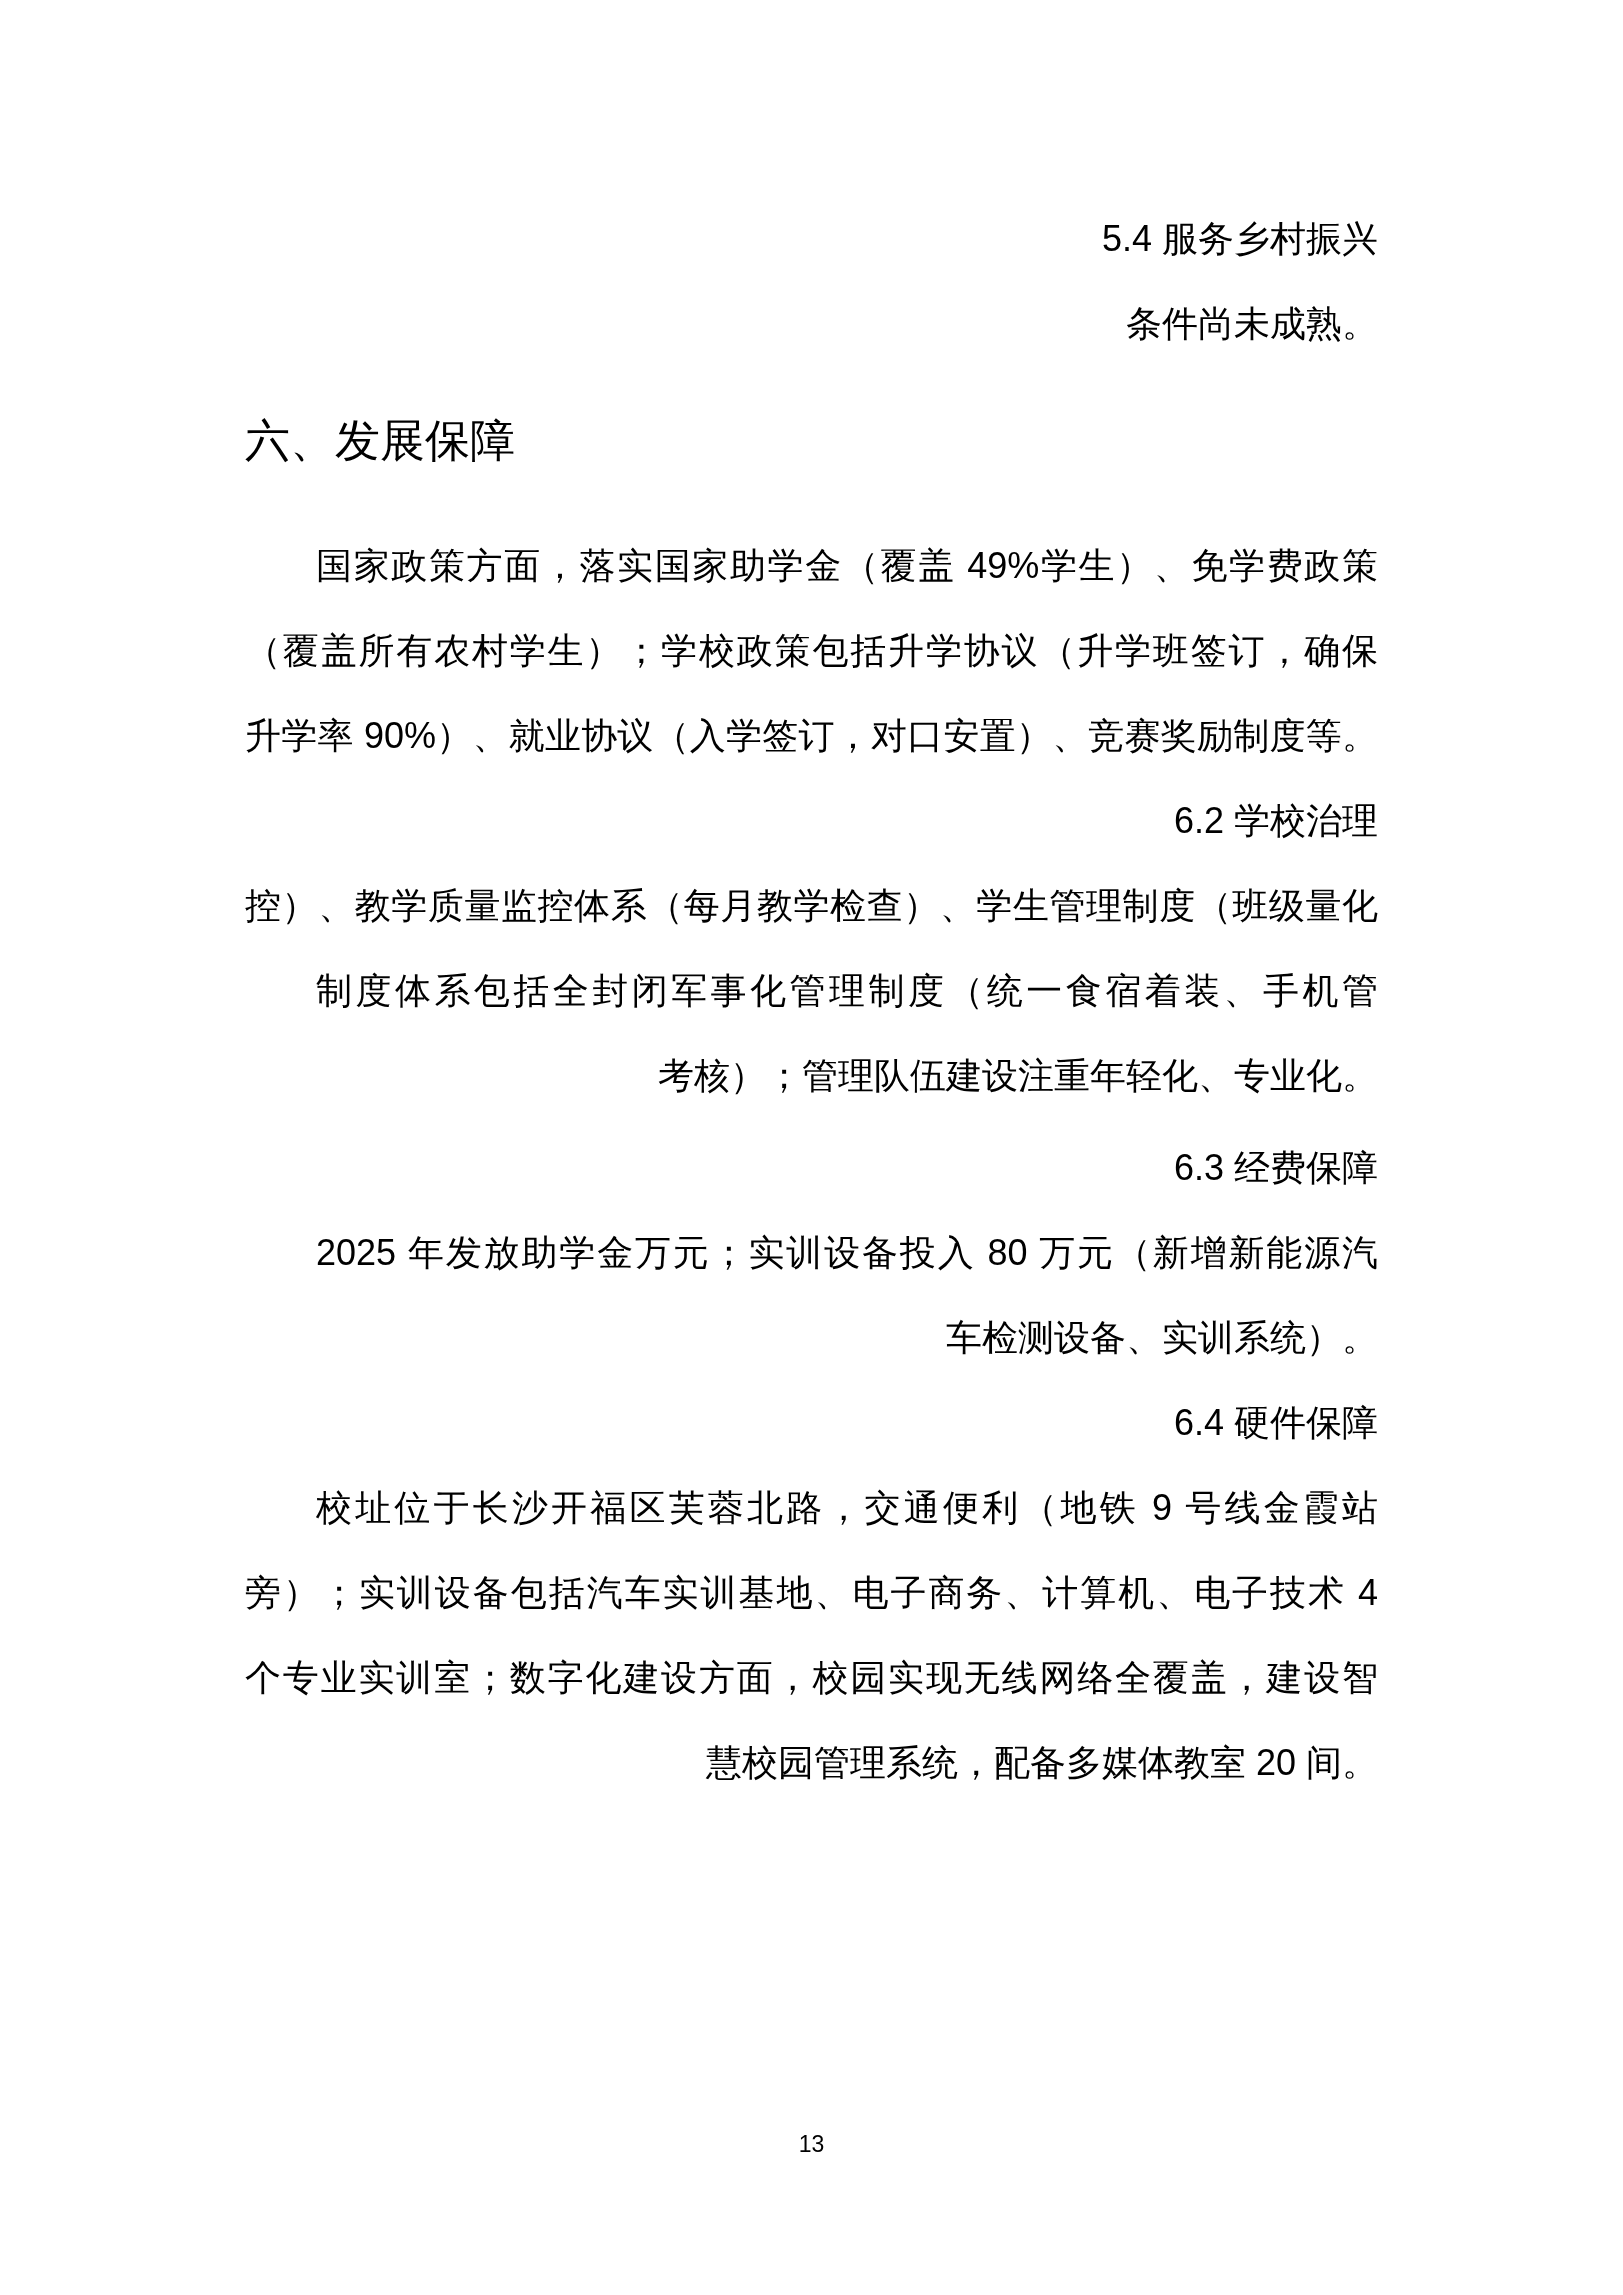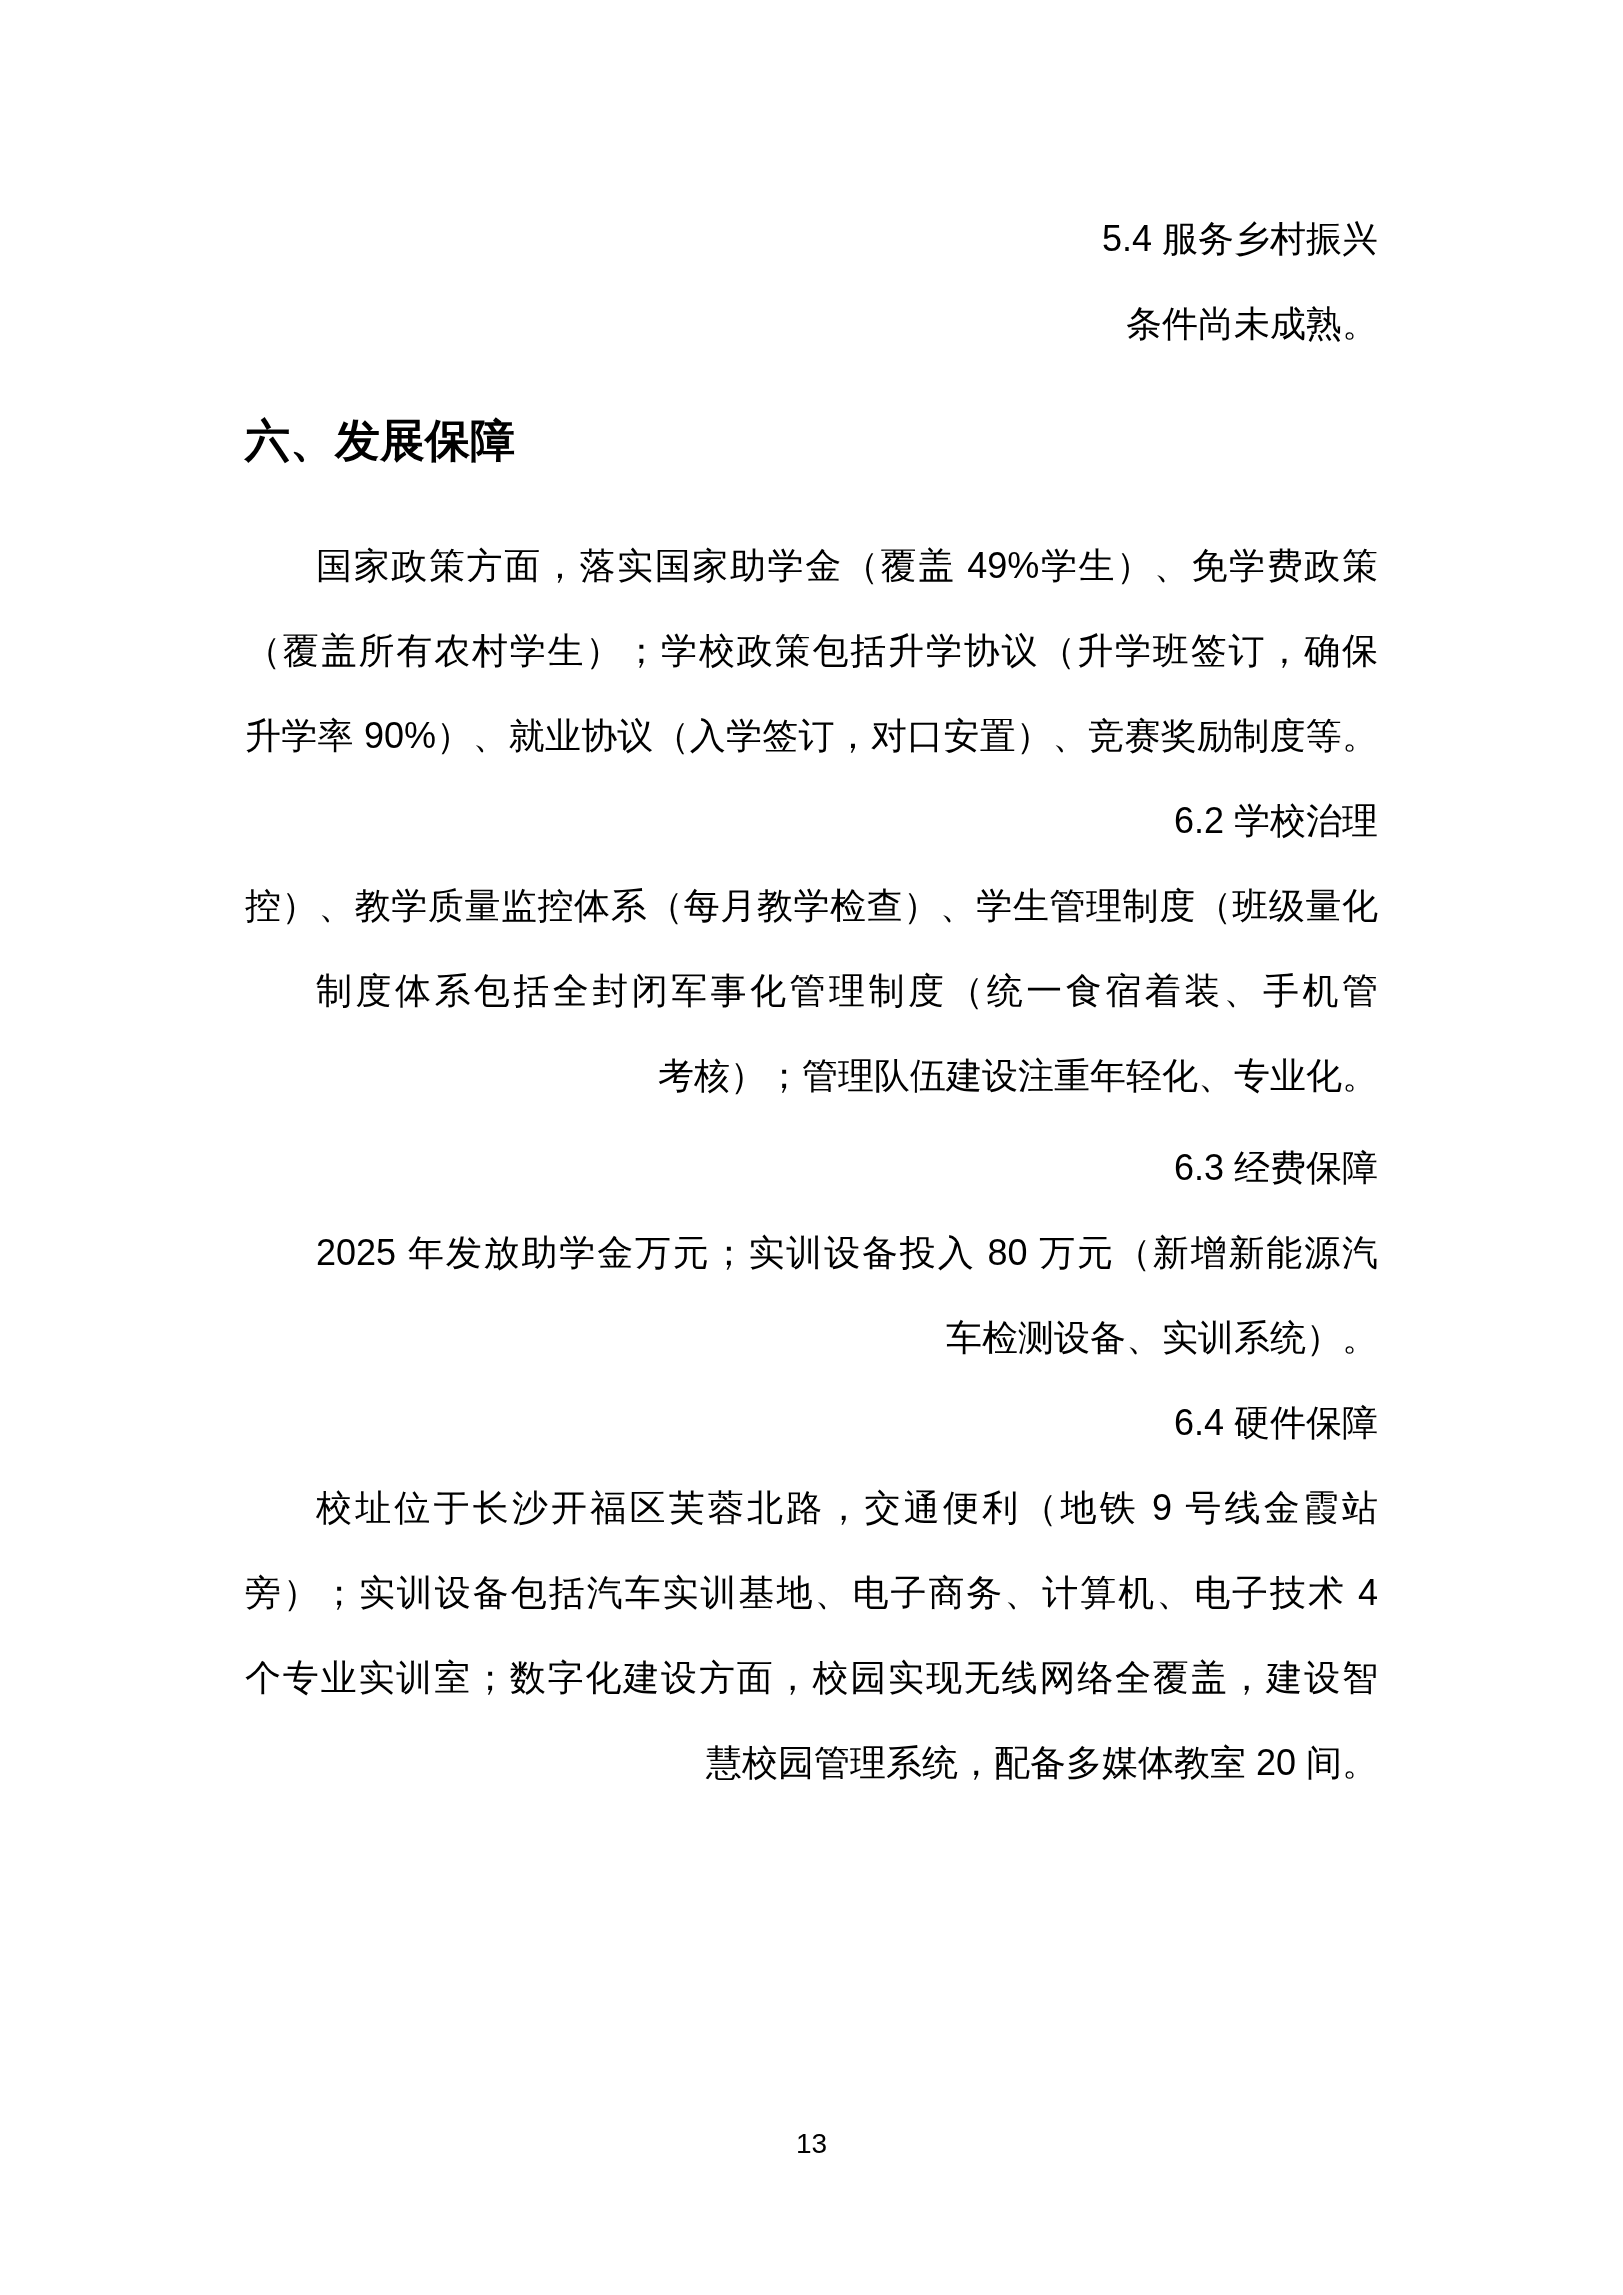--- a/index.html
+++ b/index.html
@@ -38,32 +38,32 @@
   }
   .line.fill {
     text-align: justify;
     text-align-last: justify;
   }
   .line.sync {
     margin-top: 6.8px;
   }
   .chapter {
     font-size: 45px;
-    font-weight: bold;
+    font-weight: normal;
     line-height: 93px;
     margin: 28px 0 36px 0;
     font-family: "Liberation Sans", "Liberation Serif", serif;
   }
   .footer {
     position: absolute;
     left: 0;
     top: 2127px;
     width: 100%;
     text-align: center;
-    font-size: 28px;
+    font-size: 23px;
     line-height: 34px;
     color: #000000;
     font-family: "Liberation Sans", sans-serif;
   }
 </style>
 </head>
 <body>
 
 <div class="page">
   <div class="textblock">

